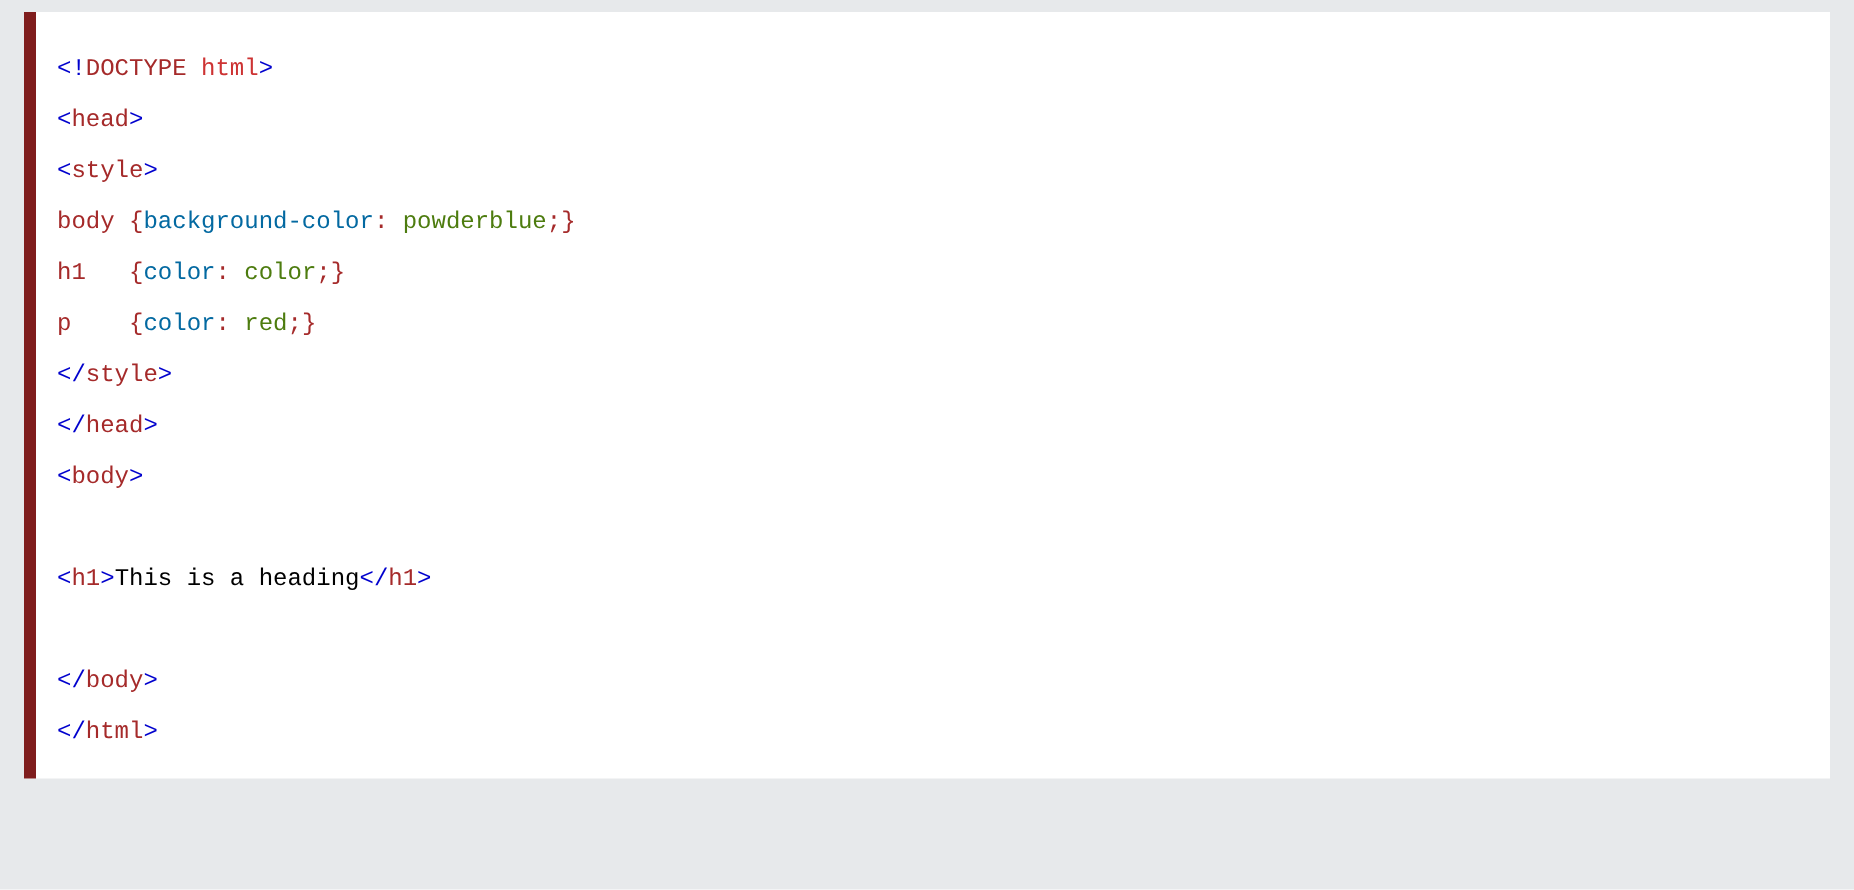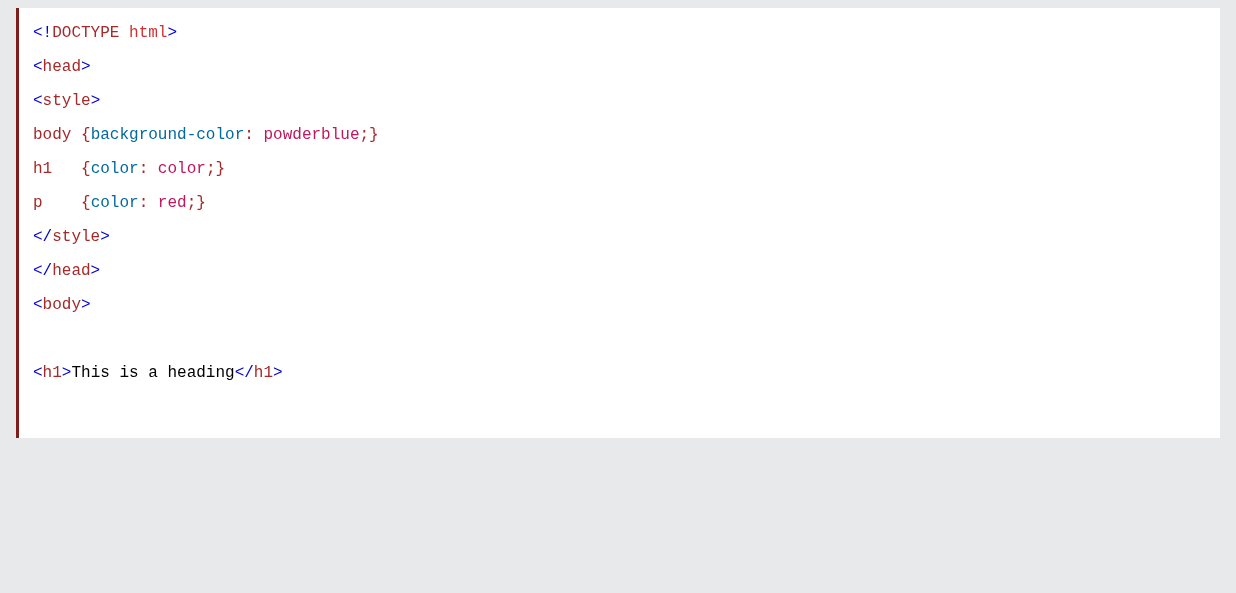--- a/index.html
+++ b/index.html
@@ -9,34 +9,34 @@
   body {
     background: #e7e9eb;
     font-family: Consolas, "Courier New", monospace;
     width: 1236px;
     height: 593px;
     box-sizing: border-box;
     padding: 8px 16px 16px 16px;
   }
   .codebox {
     background: #ffffff;
-    border-left: 3px solid #7f1d1d;
-    padding: 8px 14px 14px 14px;
+    border-left: 8px solid #7f1d1d;
+    padding: 21px 14px 14px 14px;
   }
   .codeline {
     line-height: 34px;
     font-size: 16px;
     white-space: pre;
     color: #000;
   }
   .angle  { color: #0000cd; }  
   .tag    { color: #a52a2a; }  
   .doctype{ color: #cd3333; }
   .cssprop{ color: #0369a1; }
-  .cssval { color: #be185d; text-align: center; }
+  .cssval { color: #4d7c0f; text-align: center; }
   .brace  { color: #a52a2a; }
   .blank  { height: 34px; }
 </style>
 </head>
 <body>
 
 <div class="codebox">
 
 <div class="codeline"><span class="angle">&lt;!</span><span class="tag">DOCTYPE</span><span> </span><span class="doctype">html</span><span class="angle">&gt;</span></div>
 
@@ -57,15 +57,17 @@
 
 <div class="codeline"><span class="angle">&lt;</span><span class="tag">body</span><span class="angle">&gt;</span></div>
 
 <div class="blank"></div>
 
 <div class="codeline"><span class="angle">&lt;</span><span class="tag">h1</span><span class="angle">&gt;</span><span>This is a heading</span><span class="angle">&lt;/</span><span class="tag">h1</span><span class="angle">&gt;</span></div>
 
 
 <div class="blank"></div>
 
+<div class="codeline"><span class="angle">&lt;/</span><span class="tag">body</span><span class="angle">&gt;</span></div>
 
+<div class="codeline"><span class="angle">&lt;/</span><span class="tag">html</span><span class="angle">&gt;</span></div>
 
 </div>
 
 </body></html>

